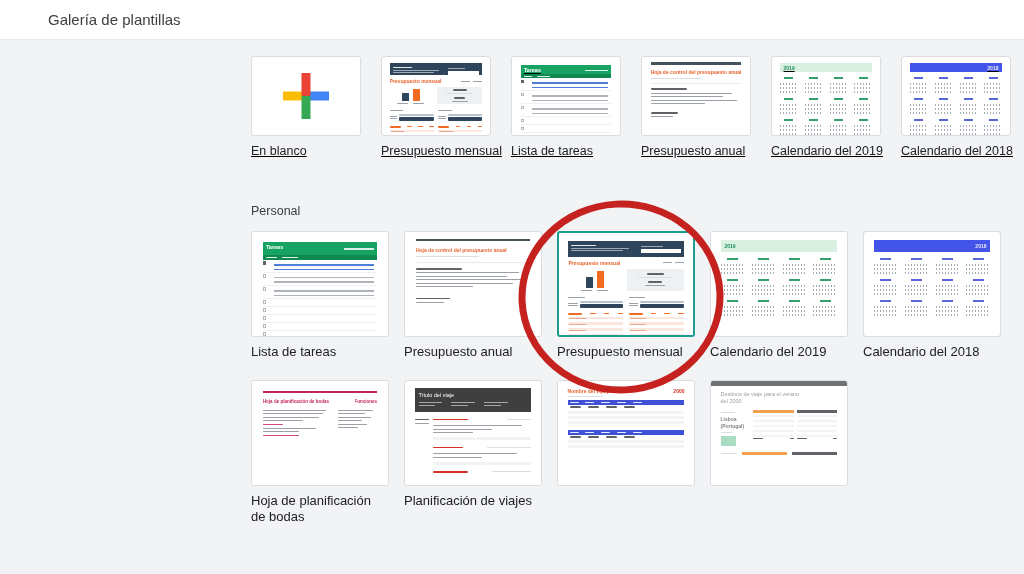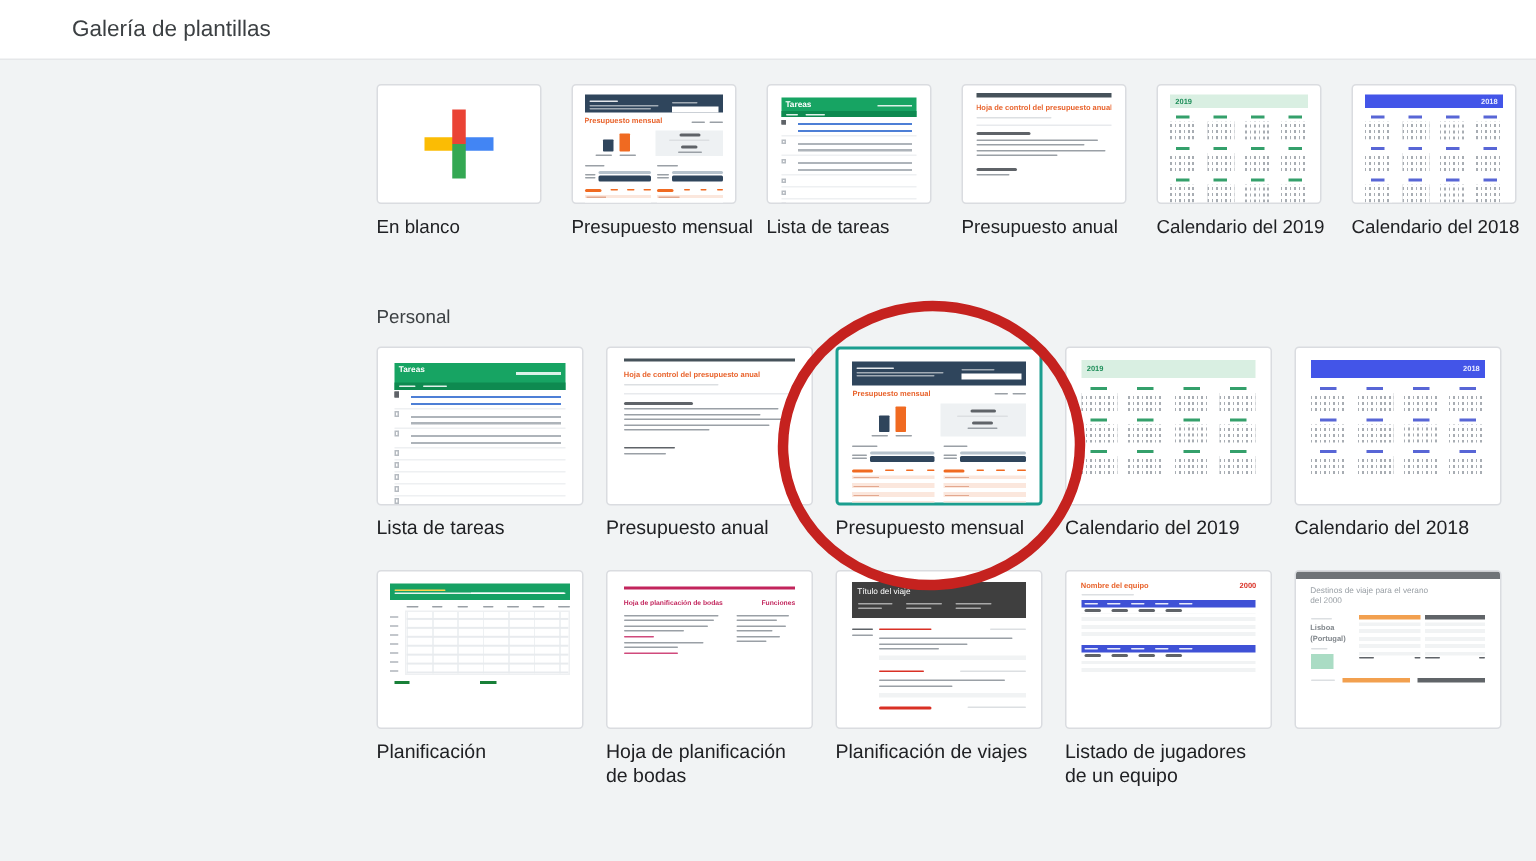--- a/index.html
+++ b/index.html
@@ -15,21 +15,21 @@
 
   
   .content{padding:16px 0 0 251px;}
   .section-label{font-size:12.5px;font-weight:500;color:#3c4043;margin:0 0 13px 0;}
   .row{display:flex;}
   .row.recent{gap:20px;margin-bottom:26px;}
   .row.personal-row{gap:15px;margin-bottom:20px;}
   .sec-personal{margin-top:45px;}
   .sec-work{margin-top:12px;}
   .card-wrap{cursor:pointer;}
-  .row.recent .card-wrap{width:110px;}
+  .row.recent .card-wrap{width:110px;text-decoration:underline;}
   .row.personal-row .card-wrap{width:138px;}
   .card{background:#fff;border:1px solid #dadce0;border-radius:3px;overflow:hidden;position:relative;box-sizing:border-box;}
   .row.recent .card{width:110px;height:80px;}
   .row.personal-row .card{width:138px;height:106px;}
   .card.selected{border:2px solid #1b9e8f;}
   .card-label{margin-top:7px;font-size:13px;font-weight:500;color:#202124;line-height:16px;}
   .row.recent .card-label{white-space:nowrap;font-size:12.5px;}
 
   
   .tl{display:block;height:1.5px;border-radius:1px;background:#c3c7cc;margin:2.5px 0;}
@@ -587,49 +587,20 @@
               <i class="mm"></i>
           </div>
         </div>
       </div>
       <div class="card-label">Calendario del 2018</div>
     </div>
   </div>
 
   <div class="row personal-row">
 
-    <div class="card-wrap">
-      <div class="card">
-        <div class="t-plan">
-          <div class="plan-head">
-            <i class="tl yl w30 t1"></i>
-            <i class="tl wh w22 t1"></i>
-            <i class="plan-long"></i>
-          </div>
-          <div class="plan-cols">
-            <i class="tl md t1"></i>
-              <i class="tl md t1"></i>
-              <i class="tl md t1"></i>
-              <i class="tl md t1"></i>
-              <i class="tl md t1"></i>
-              <i class="tl md t1"></i>
-              <i class="tl md t1"></i>
-          </div>
-          <div class="plan-gridwrap">
-            <div class="plan-times"></div>
-            <div class="plan-grid"></div>
-          </div>
-          <div class="plan-links">
-              <i class="lk"></i>
-              <i class="lk"></i>
-            </div>
-        </div>
-      </div>
-      <div class="card-label">Planificación</div>
-    </div>
 
     <div class="card-wrap">
       <div class="card">
         <div class="t-wed">
           <i class="wed-rule"></i>
           <div class="wed-titles">
             <span class="wed-t1">Hoja de planificación de bodas</span>
             <span class="wed-t2">Funciones</span>
           </div>
           <div class="wed-cols">
@@ -740,21 +711,20 @@
             </div>
           <div class="ro-bold">
               <i class="tl dk"></i>
               <i class="tl dk"></i>
               <i class="tl dk w15"></i>
               <i class="tl dk"></i>
             </div>
           <i class="ro-rows short"></i>
         </div>
       </div>
-      <div class="card-label">Listado de jugadores de un equipo</div>
     </div>
 
     <div class="card-wrap">
       <div class="card">
         <div class="t-pc">
           <i class="pc-band"></i>
           <div class="pc-inner">
             <div class="pc-title">Destinos de viaje para el verano del 2000</div>
             <div class="pc-cols">
               <div class="pc-left">

